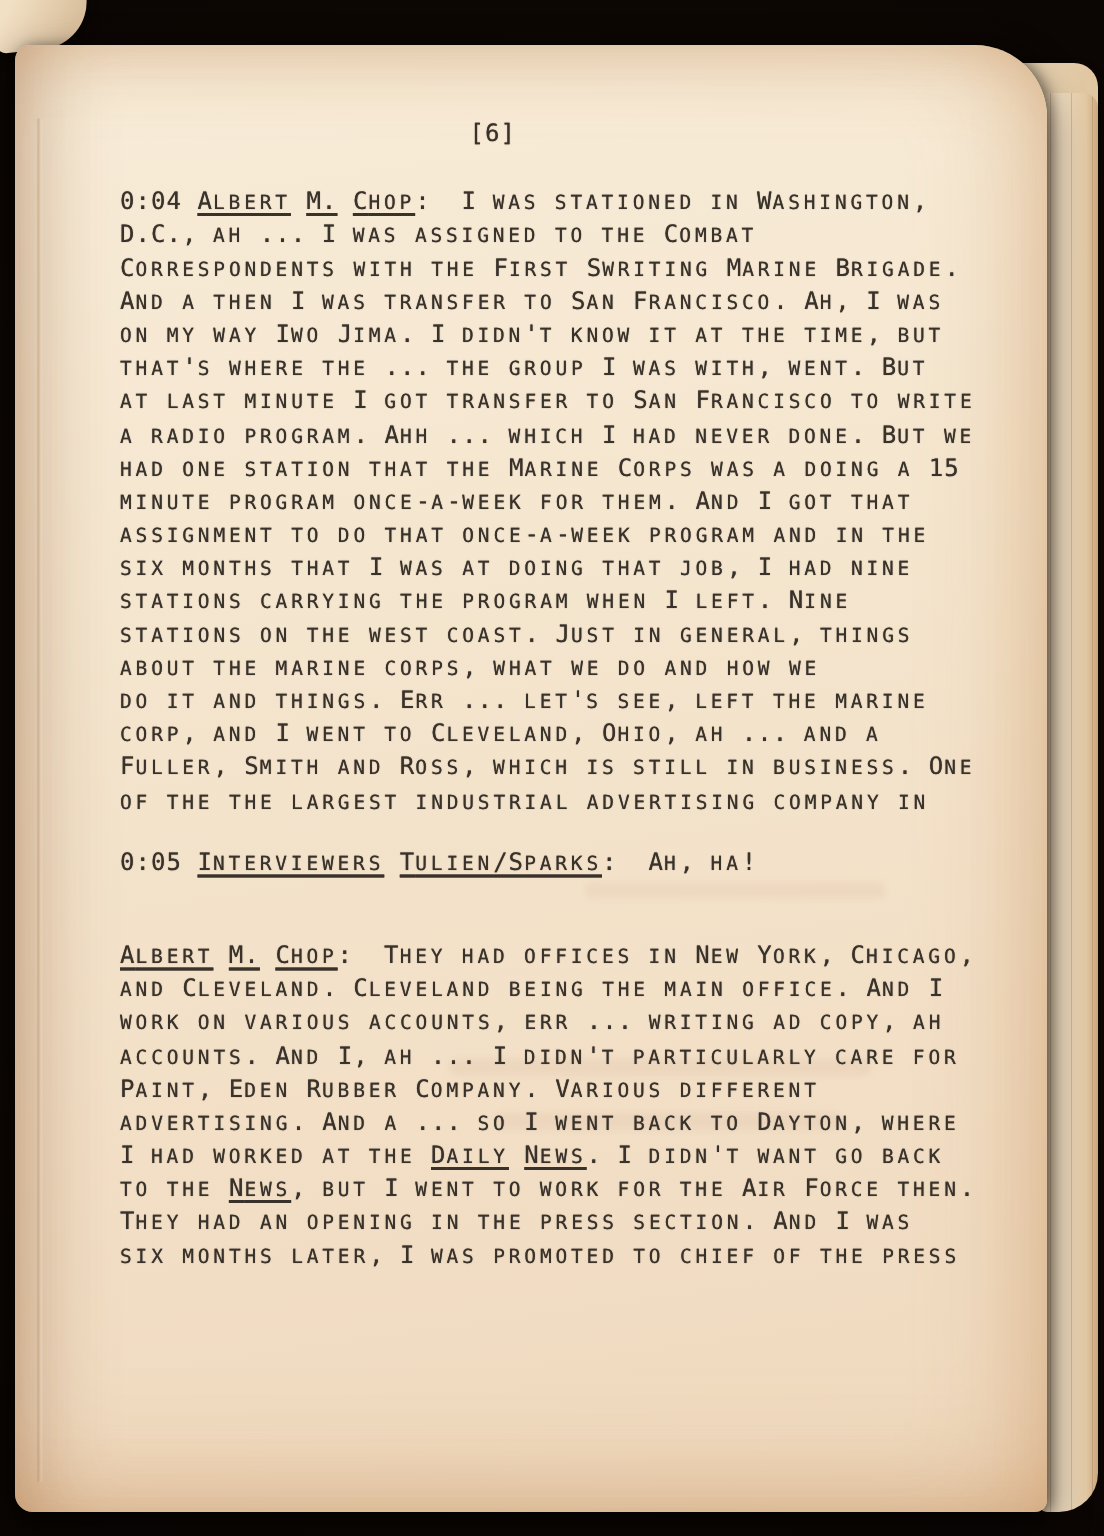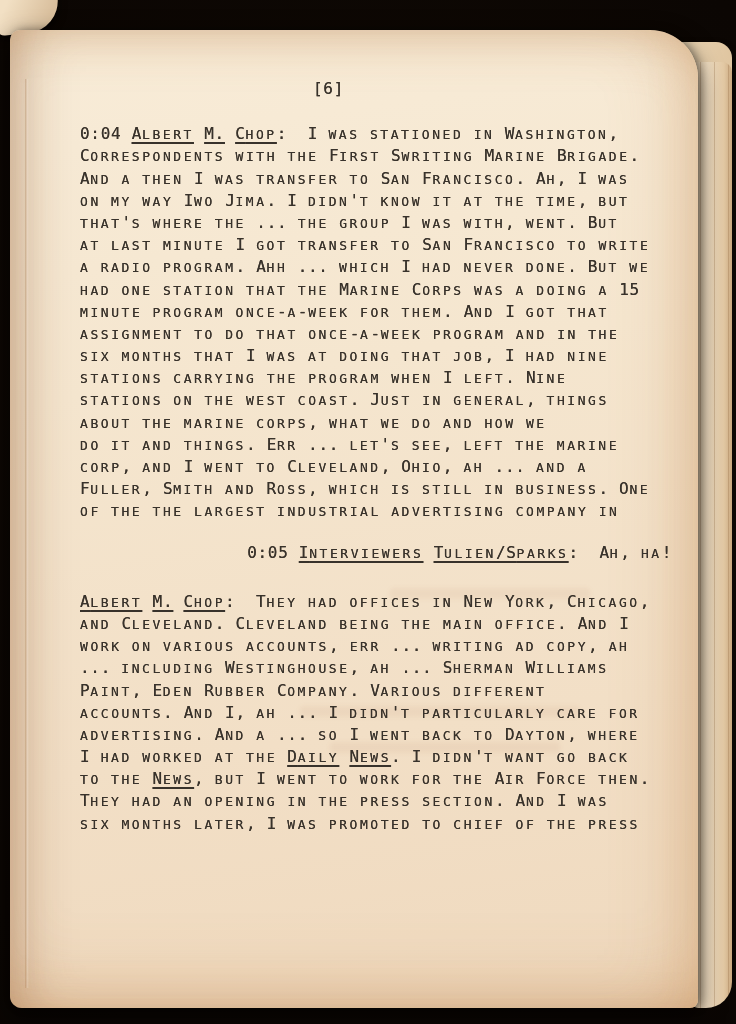--- a/index.html
+++ b/index.html
@@ -59,40 +59,41 @@
     position:absolute;inset:0;z-index:5;
     padding:48px 26px 0 70px;
     font-size:16px;letter-spacing:.7px;line-height:22.2px;
     color:#38322b;
     text-shadow:0 0 .6px rgba(52,44,36,.85);
   }
   .line{white-space:pre;height:22.2px;line-height:22.2px;}
   .sc{font-size:13px;letter-spacing:2.55px;}
   .u{text-decoration:underline;text-decoration-thickness:1.5px;text-underline-offset:3px;}
   .page-number{margin:0 0 23px 233px;white-space:pre;}
-  .block-2{margin-top:19px;text-align:right;}
-  .block-3{margin-top:27px;}
+  .block-2{margin-top:19px;}
+  .block-3{margin-top:40px;}
 </style>
 </head>
 <body>
 
 <div class="facing-corner"></div>
 <div class="stack-tab"></div>
 <div class="stack-right"></div>
 
 <div class="page">
   <div class="crease"></div>
   <div class="ghost g1"></div>
   <div class="ghost g2"></div>
   <div class="ghost g3"></div>
 
   <div class="sheet">
     <div class="page-number">[6]</div>
     <div class="block block-1">
         <div class="line"><span><span>0:04 </span></span><span class="u"><span>A</span><span class="sc">LBERT</span></span><span><span> </span></span><span class="u"><span>M.</span></span><span><span> </span></span><span class="u"><span>C</span><span class="sc">HOP</span></span><span><span>:  I </span><span class="sc">WAS</span><span> </span><span class="sc">STATIONED</span><span> </span><span class="sc">IN</span><span> W</span><span class="sc">ASHINGTON</span><span>,</span></span></div>
+        <div class="line"><span><span>D.C., </span><span class="sc">AH</span><span> ... I </span><span class="sc">WAS</span><span> </span><span class="sc">ASSIGNED</span><span> </span><span class="sc">TO</span><span> </span><span class="sc">THE</span><span> C</span><span class="sc">OMBAT</span></span></div>
         <div class="line"><span><span>C</span><span class="sc">ORRESPONDENTS</span><span> </span><span class="sc">WITH</span><span> </span><span class="sc">THE</span><span> F</span><span class="sc">IRST</span><span> S</span><span class="sc">WRITING</span><span> M</span><span class="sc">ARINE</span><span> B</span><span class="sc">RIGADE</span><span>.</span></span></div>
         <div class="line"><span><span>A</span><span class="sc">ND</span><span> </span><span class="sc">A</span><span> </span><span class="sc">THEN</span><span> I </span><span class="sc">WAS</span><span> </span><span class="sc">TRANSFER</span><span> </span><span class="sc">TO</span><span> S</span><span class="sc">AN</span><span> F</span><span class="sc">RANCISCO</span><span>. A</span><span class="sc">H</span><span>, I </span><span class="sc">WAS</span></span></div>
         <div class="line"><span><span class="sc">ON</span><span> </span><span class="sc">MY</span><span> </span><span class="sc">WAY</span><span> I</span><span class="sc">WO</span><span> J</span><span class="sc">IMA</span><span>. I </span><span class="sc">DIDN</span><span>'</span><span class="sc">T</span><span> </span><span class="sc">KNOW</span><span> </span><span class="sc">IT</span><span> </span><span class="sc">AT</span><span> </span><span class="sc">THE</span><span> </span><span class="sc">TIME</span><span>, </span><span class="sc">BUT</span></span></div>
         <div class="line"><span><span class="sc">THAT</span><span>'</span><span class="sc">S</span><span> </span><span class="sc">WHERE</span><span> </span><span class="sc">THE</span><span> ... </span><span class="sc">THE</span><span> </span><span class="sc">GROUP</span><span> I </span><span class="sc">WAS</span><span> </span><span class="sc">WITH</span><span>, </span><span class="sc">WENT</span><span>. B</span><span class="sc">UT</span></span></div>
         <div class="line"><span><span class="sc">AT</span><span> </span><span class="sc">LAST</span><span> </span><span class="sc">MINUTE</span><span> I </span><span class="sc">GOT</span><span> </span><span class="sc">TRANSFER</span><span> </span><span class="sc">TO</span><span> S</span><span class="sc">AN</span><span> F</span><span class="sc">RANCISCO</span><span> </span><span class="sc">TO</span><span> </span><span class="sc">WRITE</span></span></div>
         <div class="line"><span><span class="sc">A</span><span> </span><span class="sc">RADIO</span><span> </span><span class="sc">PROGRAM</span><span>. A</span><span class="sc">HH</span><span> ... </span><span class="sc">WHICH</span><span> I </span><span class="sc">HAD</span><span> </span><span class="sc">NEVER</span><span> </span><span class="sc">DONE</span><span>. B</span><span class="sc">UT</span><span> </span><span class="sc">WE</span></span></div>
         <div class="line"><span><span class="sc">HAD</span><span> </span><span class="sc">ONE</span><span> </span><span class="sc">STATION</span><span> </span><span class="sc">THAT</span><span> </span><span class="sc">THE</span><span> M</span><span class="sc">ARINE</span><span> C</span><span class="sc">ORPS</span><span> </span><span class="sc">WAS</span><span> </span><span class="sc">A</span><span> </span><span class="sc">DOING</span><span> </span><span class="sc">A</span><span> 15</span></span></div>
         <div class="line"><span><span class="sc">MINUTE</span><span> </span><span class="sc">PROGRAM</span><span> </span><span class="sc">ONCE</span><span>-</span><span class="sc">A</span><span>-</span><span class="sc">WEEK</span><span> </span><span class="sc">FOR</span><span> </span><span class="sc">THEM</span><span>. A</span><span class="sc">ND</span><span> I </span><span class="sc">GOT</span><span> </span><span class="sc">THAT</span></span></div>
         <div class="line"><span><span class="sc">ASSIGNMENT</span><span> </span><span class="sc">TO</span><span> </span><span class="sc">DO</span><span> </span><span class="sc">THAT</span><span> </span><span class="sc">ONCE</span><span>-</span><span class="sc">A</span><span>-</span><span class="sc">WEEK</span><span> </span><span class="sc">PROGRAM</span><span> </span><span class="sc">AND</span><span> </span><span class="sc">IN</span><span> </span><span class="sc">THE</span></span></div>
         <div class="line"><span><span class="sc">SIX</span><span> </span><span class="sc">MONTHS</span><span> </span><span class="sc">THAT</span><span> I </span><span class="sc">WAS</span><span> </span><span class="sc">AT</span><span> </span><span class="sc">DOING</span><span> </span><span class="sc">THAT</span><span> </span><span class="sc">JOB</span><span>, I </span><span class="sc">HAD</span><span> </span><span class="sc">NINE</span></span></div>
@@ -104,23 +105,22 @@
         <div class="line"><span><span>F</span><span class="sc">ULLER</span><span>, S</span><span class="sc">MITH</span><span> </span><span class="sc">AND</span><span> R</span><span class="sc">OSS</span><span>, </span><span class="sc">WHICH</span><span> </span><span class="sc">IS</span><span> </span><span class="sc">STILL</span><span> </span><span class="sc">IN</span><span> </span><span class="sc">BUSINESS</span><span>. O</span><span class="sc">NE</span></span></div>
         <div class="line"><span><span class="sc">OF</span><span> </span><span class="sc">THE</span><span> </span><span class="sc">THE</span><span> </span><span class="sc">LARGEST</span><span> </span><span class="sc">INDUSTRIAL</span><span> </span><span class="sc">ADVERTISING</span><span> </span><span class="sc">COMPANY</span><span> </span><span class="sc">IN</span></span></div>
       </div>
     <div class="block block-2">
         <div class="line"><span><span>0:05 </span></span><span class="u"><span>I</span><span class="sc">NTERVIEWERS</span></span><span><span> </span></span><span class="u"><span>T</span><span class="sc">ULIEN</span><span>/S</span><span class="sc">PARKS</span></span><span><span>:  A</span><span class="sc">H</span><span>, </span><span class="sc">HA</span><span>!</span></span></div>
       </div>
     <div class="block block-3">
         <div class="line"><span class="u"><span>A</span><span class="sc">LBERT</span></span><span><span> </span></span><span class="u"><span>M.</span></span><span><span> </span></span><span class="u"><span>C</span><span class="sc">HOP</span></span><span><span>:  T</span><span class="sc">HEY</span><span> </span><span class="sc">HAD</span><span> </span><span class="sc">OFFICES</span><span> </span><span class="sc">IN</span><span> N</span><span class="sc">EW</span><span> Y</span><span class="sc">ORK</span><span>, C</span><span class="sc">HICAGO</span><span>,</span></span></div>
         <div class="line"><span><span class="sc">AND</span><span> C</span><span class="sc">LEVELAND</span><span>. C</span><span class="sc">LEVELAND</span><span> </span><span class="sc">BEING</span><span> </span><span class="sc">THE</span><span> </span><span class="sc">MAIN</span><span> </span><span class="sc">OFFICE</span><span>. A</span><span class="sc">ND</span><span> I</span></span></div>
         <div class="line"><span><span class="sc">WORK</span><span> </span><span class="sc">ON</span><span> </span><span class="sc">VARIOUS</span><span> </span><span class="sc">ACCOUNTS</span><span>, </span><span class="sc">ERR</span><span> ... </span><span class="sc">WRITING</span><span> </span><span class="sc">AD</span><span> </span><span class="sc">COPY</span><span>, </span><span class="sc">AH</span></span></div>
-        <div class="line"><span><span>... </span><span class="sc">INCLUDING</span><span> W</span><span class="sc">ESTINGHOUSE</span><span>, </span><span class="sc">AH</span><span> ... S</span><span class="sc">HERMAN</span><span> W</span><span class="sc">ILLIAMS</span></span></div>
+        <div class="line"><span><span class="sc">ACCOUNTS</span><span>. A</span><span class="sc">ND</span><span> I, </span><span class="sc">AH</span><span> ... I </span><span class="sc">DIDN</span><span>'</span><span class="sc">T</span><span> </span><span class="sc">PARTICULARLY</span><span> </span><span class="sc">CARE</span><span> </span><span class="sc">FOR</span></span></div>
         <div class="line"><span><span>P</span><span class="sc">AINT</span><span>, E</span><span class="sc">DEN</span><span> R</span><span class="sc">UBBER</span><span> C</span><span class="sc">OMPANY</span><span>. V</span><span class="sc">ARIOUS</span><span> </span><span class="sc">DIFFERENT</span></span></div>
-        <div class="line"><span><span class="sc">ACCOUNTS</span><span>. A</span><span class="sc">ND</span><span> I, </span><span class="sc">AH</span><span> ... I </span><span class="sc">DIDN</span><span>'</span><span class="sc">T</span><span> </span><span class="sc">PARTICULARLY</span><span> </span><span class="sc">CARE</span><span> </span><span class="sc">FOR</span></span></div>
         <div class="line"><span><span class="sc">ADVERTISING</span><span>. A</span><span class="sc">ND</span><span> </span><span class="sc">A</span><span> ... </span><span class="sc">SO</span><span> I </span><span class="sc">WENT</span><span> </span><span class="sc">BACK</span><span> </span><span class="sc">TO</span><span> D</span><span class="sc">AYTON</span><span>, </span><span class="sc">WHERE</span></span></div>
         <div class="line"><span><span>I </span><span class="sc">HAD</span><span> </span><span class="sc">WORKED</span><span> </span><span class="sc">AT</span><span> </span><span class="sc">THE</span><span> </span></span><span class="u"><span>D</span><span class="sc">AILY</span></span><span><span> </span></span><span class="u"><span>N</span><span class="sc">EWS</span></span><span><span>. I </span><span class="sc">DIDN</span><span>'</span><span class="sc">T</span><span> </span><span class="sc">WANT</span><span> </span><span class="sc">GO</span><span> </span><span class="sc">BACK</span></span></div>
         <div class="line"><span><span class="sc">TO</span><span> </span><span class="sc">THE</span><span> </span></span><span class="u"><span>N</span><span class="sc">EWS</span></span><span><span>, </span><span class="sc">BUT</span><span> I </span><span class="sc">WENT</span><span> </span><span class="sc">TO</span><span> </span><span class="sc">WORK</span><span> </span><span class="sc">FOR</span><span> </span><span class="sc">THE</span><span> A</span><span class="sc">IR</span><span> F</span><span class="sc">ORCE</span><span> </span><span class="sc">THEN</span><span>.</span></span></div>
         <div class="line"><span><span>T</span><span class="sc">HEY</span><span> </span><span class="sc">HAD</span><span> </span><span class="sc">AN</span><span> </span><span class="sc">OPENING</span><span> </span><span class="sc">IN</span><span> </span><span class="sc">THE</span><span> </span><span class="sc">PRESS</span><span> </span><span class="sc">SECTION</span><span>. A</span><span class="sc">ND</span><span> I </span><span class="sc">WAS</span></span></div>
         <div class="line"><span><span class="sc">SIX</span><span> </span><span class="sc">MONTHS</span><span> </span><span class="sc">LATER</span><span>, I </span><span class="sc">WAS</span><span> </span><span class="sc">PROMOTED</span><span> </span><span class="sc">TO</span><span> </span><span class="sc">CHIEF</span><span> </span><span class="sc">OF</span><span> </span><span class="sc">THE</span><span> </span><span class="sc">PRESS</span></span></div>
       </div>
   </div>
 
   <div class="vignette"></div>
 </div>

